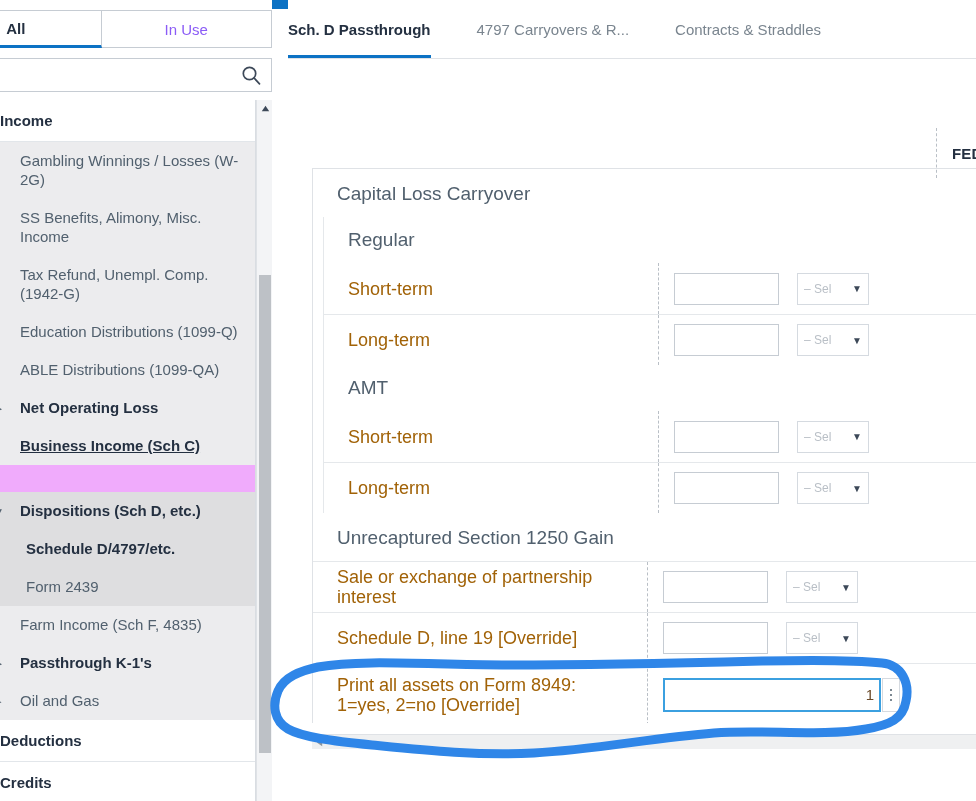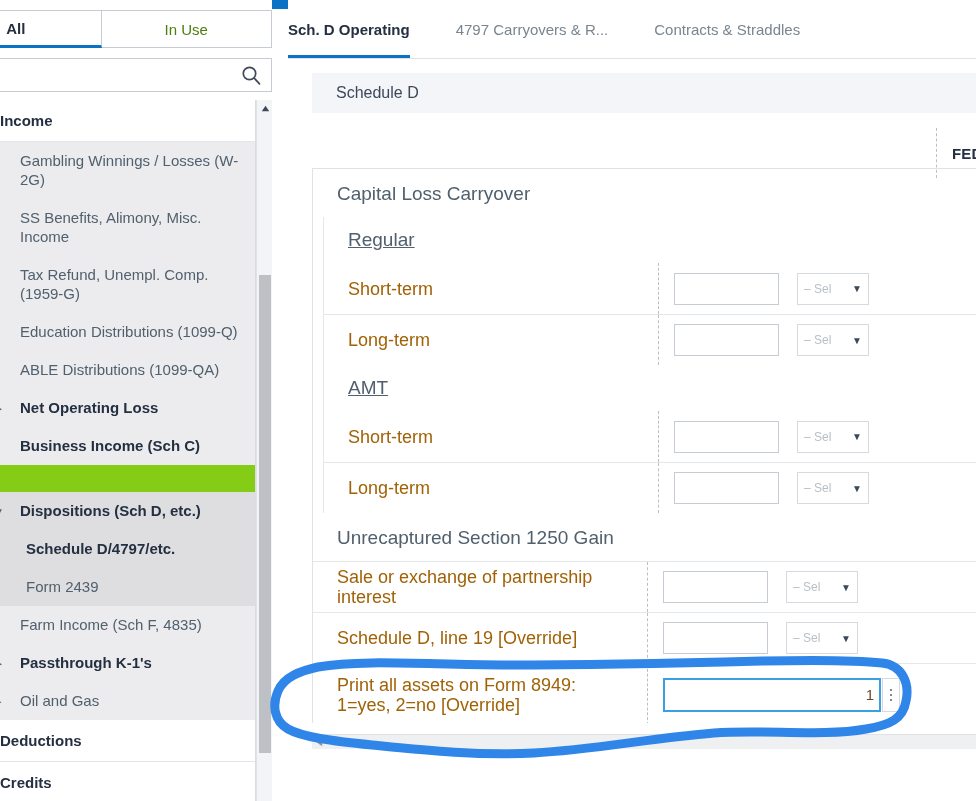--- a/index.html
+++ b/index.html
@@ -26,21 +26,21 @@
     position: absolute; left: 0; top: 0; width: 272px; height: 801px;
     background: #ffffff;
   }
   .tabbar {
     position: absolute; left: -70px; top: 10px; width: 342px; height: 38px;
     display: flex;
   }
   .tab-btn {
     flex: 1; height: 38px;
     display: flex; align-items: center; justify-content: center;
-    font-size: 15px; color: #4d7c0f;
+    font-size: 15px; color: #8b5cf6;
     background: #ffffff;
     border: 1px solid #c6ccd3;
     cursor: pointer;
   }
   .tab-btn + .tab-btn { border-left: none; }
   .tab-btn.active {
     font-weight: bold; color: #243041;
     border-bottom: 3px solid #0c72c4;
   }
 
@@ -57,39 +57,39 @@
   }
   .search-icon {
     width: 40px; height: 100%;
     display: flex; align-items: center; justify-content: center;
     cursor: pointer;
   }
 
   
   .navlist {
     position: absolute; left: 0; top: 100px; width: 256px; height: 701px;
-    overflow: hidden; background: #84cc16;
+    overflow: hidden; background: #f0abfc;
     border-right: 1px solid #d9dde2;
   }
   .nav-row {
     position: relative;
     padding: 9px 10px 9px 0px;
     font-size: 15px; line-height: 19px;
     color: #51606e;
     border-bottom: 1px solid transparent;
     cursor: pointer;
   }
   .nav-row .lbl { display: block; }
   .nav-row.group {
     background: #ffffff; color: #243041; font-weight: bold;
     border-bottom: 1px solid #e2e6ea;
     padding-top: 11px; padding-bottom: 11px;
   }
   .nav-row.sub       { background: #ececee; padding-left: 20px; }
-  .nav-row.sub.bold  { font-weight: bold; color: #243041; }
+  .nav-row.sub.bold  { font-weight: bold; color: #243041; text-decoration: underline; }
   .nav-row.sub.arrow { font-weight: bold; color: #243041; }
   .nav-row.sub.arrow.light { font-weight: normal; color: #51606e; }
   .nav-row.sub.sel   { background: #dedee0; margin-top: 27px; }
   .nav-row.sub.sel2  { background: #dedee0; font-weight: bold; color: #243041; padding-left: 26px; }
   .nav-row.sub.child { background: #dedee0; padding-left: 26px; }
   .arrow-mark {
     position: absolute; left: -4px; top: 50%; transform: translateY(-50%);
     width: 12px; height: 12px; color: #51606e;
     font-size: 11px; line-height: 12px;
   }
@@ -159,21 +159,21 @@
     border-left: 1px solid #dfe2e6;
     overflow: hidden;
   }
   .grp-title {
     padding: 14px 0 12px 24px;
     font-size: 19px; color: #51606e;
   }
   .sub-block { margin-left: 10px; border-left: 1px solid #e5e8eb; }
   .sub-title {
     padding: 12px 0 12px 24px;
-    font-size: 19px; color: #51606e; text-decoration: underline;
+    font-size: 19px; color: #51606e;
   }
   .frow {
     position: relative; display: flex; align-items: center;
     min-height: 51px;
     border-top: 1px solid #e5e8eb;
   }
   .frow.first { border-top: none; }
   .flabel {
     width: 330px; padding-left: 24px; padding-right: 10px;
     font-size: 18px; color: #a16207; line-height: 20px;
@@ -272,21 +272,21 @@
         <div class="nav-row group">
           <span class="lbl">Income</span>
         </div>
         <div class="nav-row sub">
           <span class="lbl">Gambling Winnings / Losses (W-2G)</span>
         </div>
         <div class="nav-row sub">
           <span class="lbl">SS Benefits, Alimony, Misc. Income</span>
         </div>
         <div class="nav-row sub">
-          <span class="lbl">Tax Refund, Unempl. Comp. (1959-G)</span>
+          <span class="lbl">Tax Refund, Unempl. Comp. (1942-G)</span>
         </div>
         <div class="nav-row sub">
           <span class="lbl">Education Distributions (1099-Q)</span>
         </div>
         <div class="nav-row sub">
           <span class="lbl">ABLE Distributions (1099-QA)</span>
         </div>
         <div class="nav-row sub arrow">
           <span class="arrow-mark">▸</span>
           <span class="lbl">Net Operating Loss</span>
@@ -330,33 +330,30 @@
           </svg>
       </div>
       <div class="sb-thumb"></div>
     </div>
   </div>
 
   <div class="main">
 
     <div class="main-tabs">
       <div class="mtab active">
-        <span>Sch. D Operating</span>
+        <span>Sch. D Passthrough</span>
       </div>
       <div class="mtab">
         <span>4797 Carryovers &amp; R...</span>
       </div>
       <div class="mtab">
         <span>Contracts &amp; Straddles</span>
       </div>
     </div>
 
-    <div class="sec-header">
-      <span>Schedule D</span>
-    </div>
 
     <div class="col-header">
       <div class="col-divider"></div>
       <div class="col-federal">FEDERAL</div>
     </div>
 
     <div class="panel" id="form-panel">
         <div class="grp-title">Capital Loss Carryover</div>
         <div class="sub-block">
           <div class="sub-title">Regular</div>

